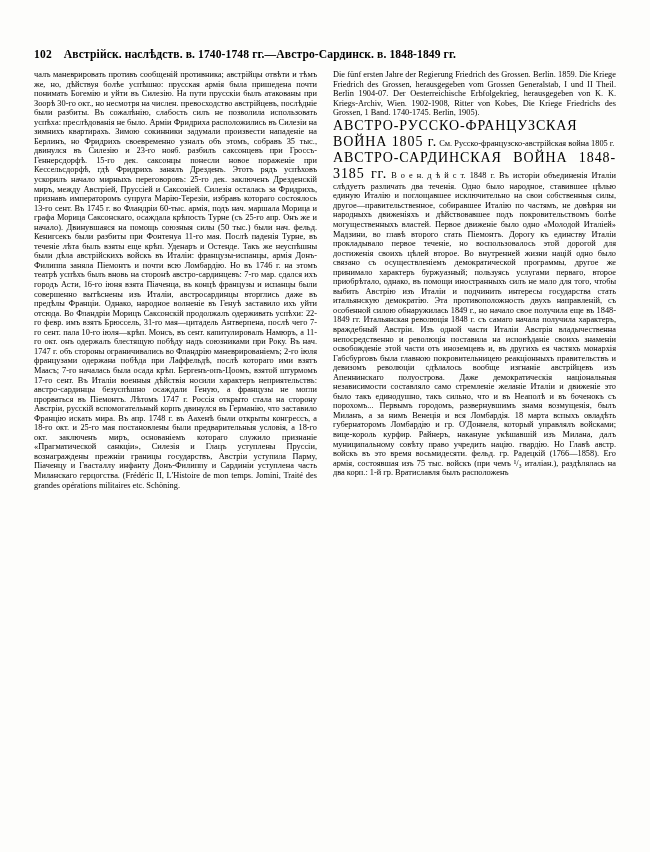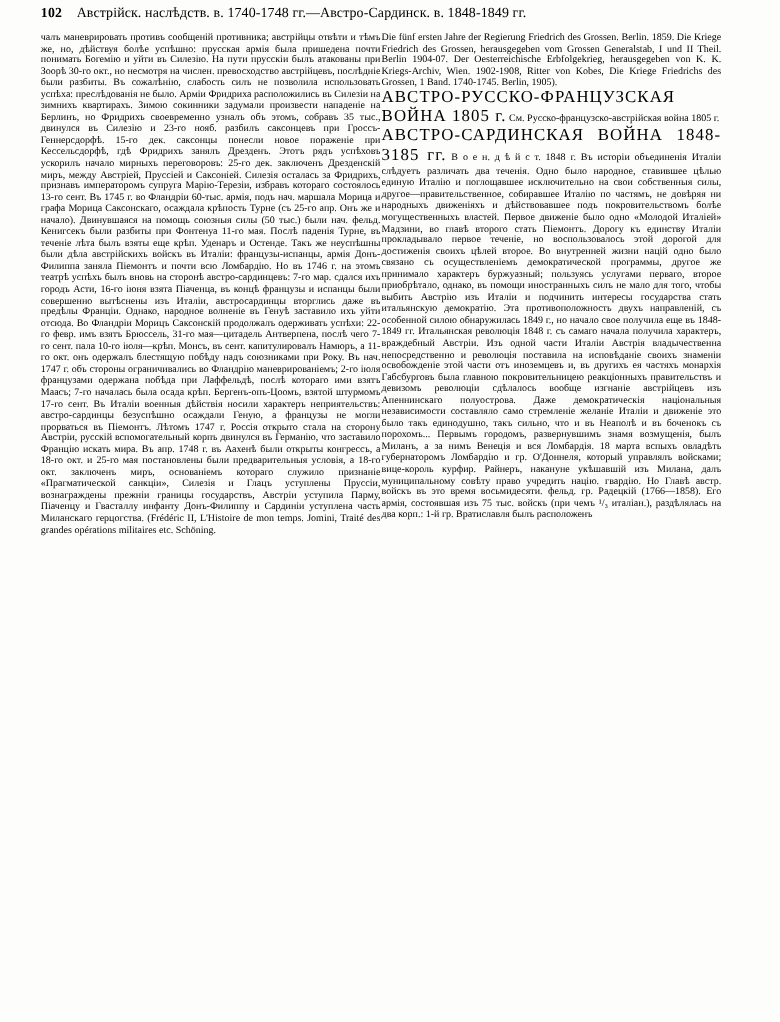--- a/index.html
+++ b/index.html
@@ -8,44 +8,45 @@
     background: #ffffff;
   }
   .page {
     position: relative;
     width: 650px;
     height: 852px;
     background: #fdfdfb;
     font-family: "Liberation Serif", serif;
     color: #000;
     box-sizing: border-box;
-    padding: 4px 34px 10px 34px;
+    padding: 25px 34px 10px 34px;
     overflow: hidden;
   }
   .header {
     display: flex;
     align-items: baseline;
     justify-content: flex-start;
     margin-bottom: 9px;
     white-space: nowrap;
   }
   .page-number {
     font-size: 11.5px;
     font-weight: bold;
     margin-right: 12px;
     letter-spacing: 0.2px;
   }
   .running-title {
     font-size: 11.6px;
-    font-weight: normal;
+    font-weight: bold;
     letter-spacing: 0.1px;
+    margin-top: 23px;
   }
   .columns {
     display: flex;
-    gap: 1px;
+    gap: 16px;
     height: 780px;
   }
   .col {
     width: 283px;
     font-size: 8.35px;
     line-height: 1.145;
     text-align: justify;
     hyphens: auto;
   }
   .col p {

